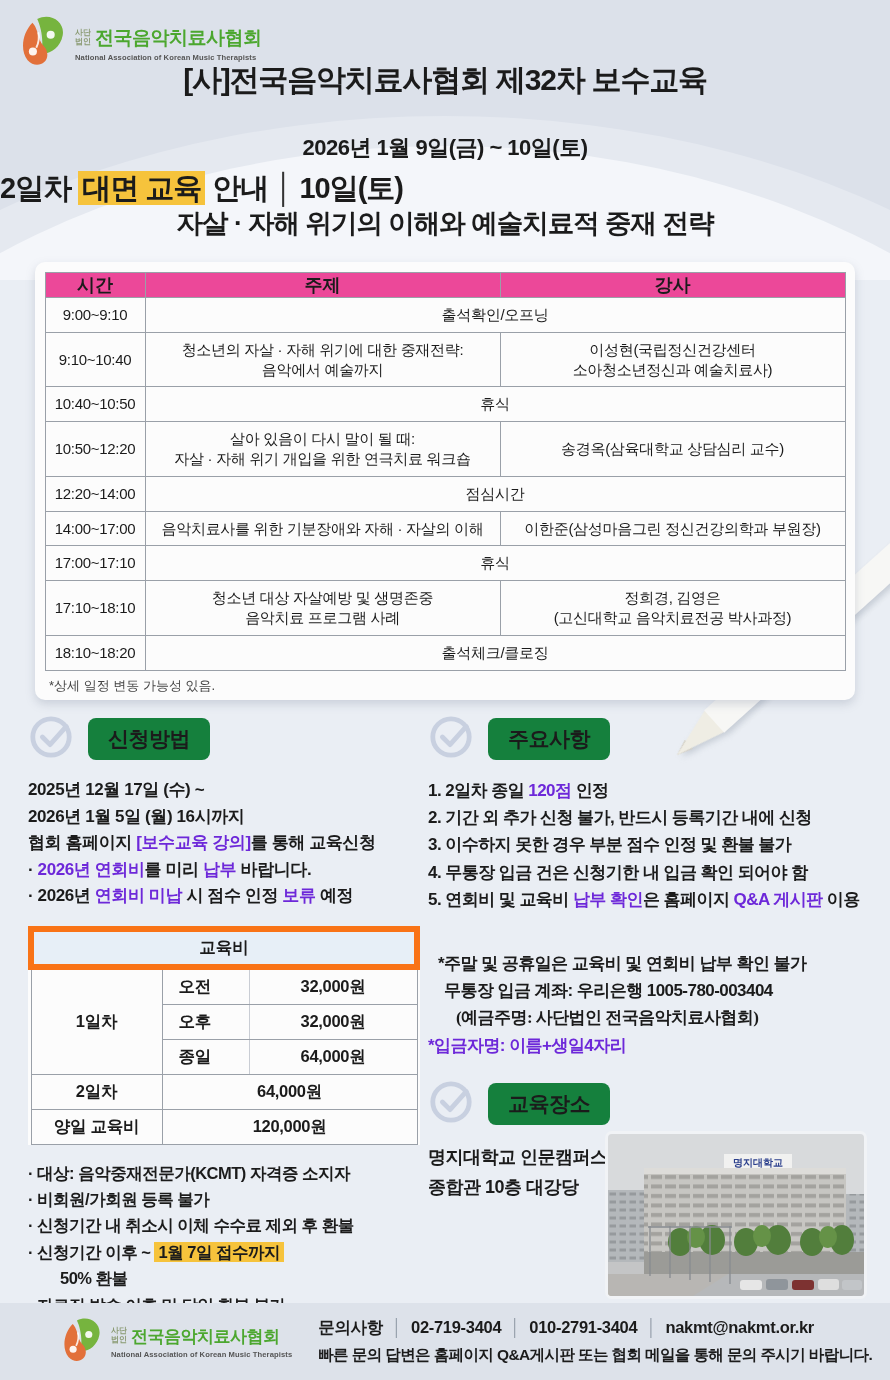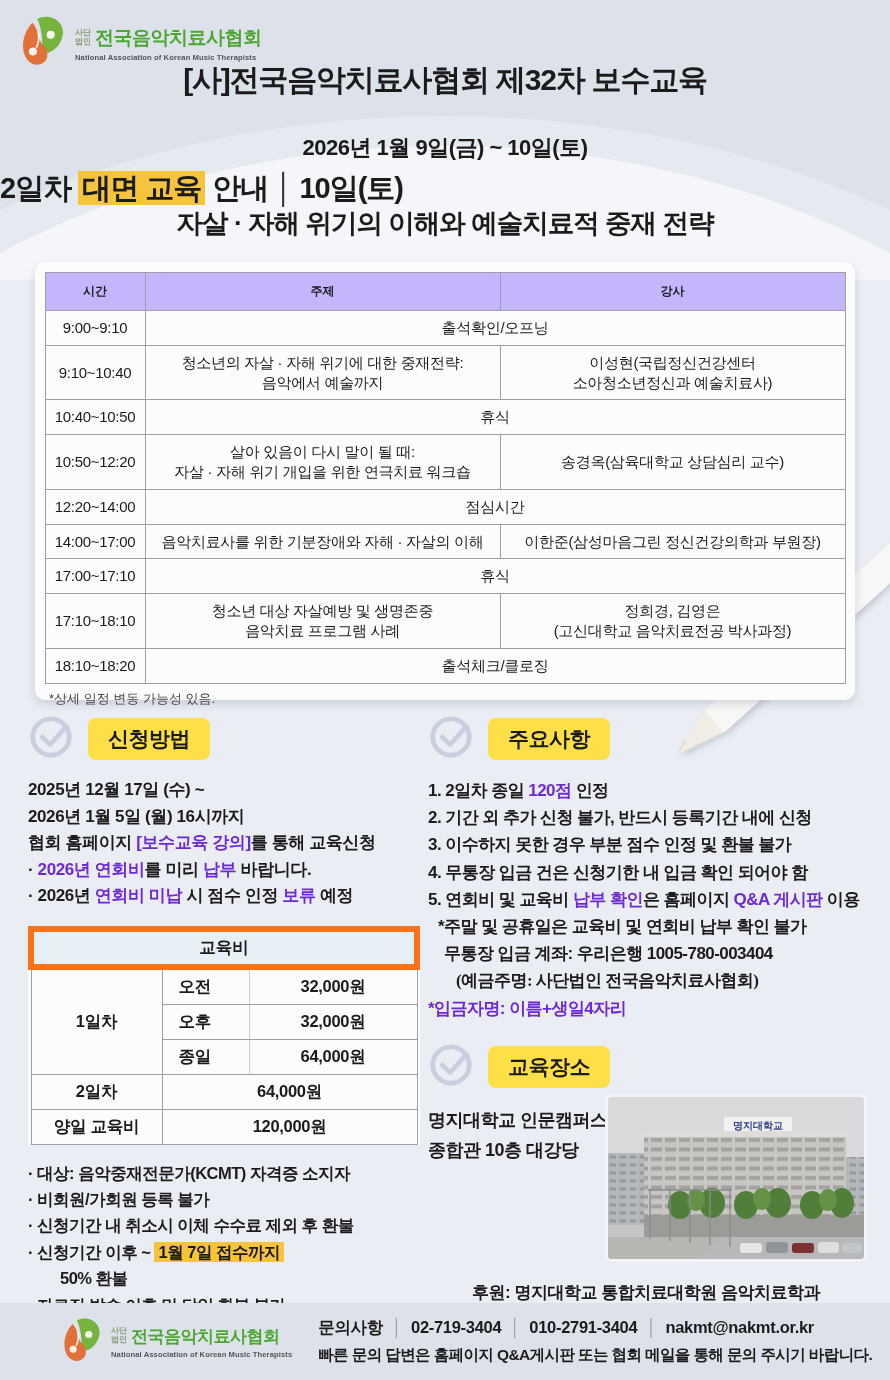--- a/index.html
+++ b/index.html
@@ -32,48 +32,48 @@
 
   
   .pencil{position:absolute;left:677px;top:740px;width:330px;height:30px;transform:rotate(-42deg);transform-origin:0 50%;z-index:2;filter:drop-shadow(2px 4px 3px rgba(130,140,155,.35));}
   .pencil .tipwood{position:absolute;left:0;top:0;width:0;height:0;border-top:15px solid transparent;border-bottom:15px solid transparent;border-right:52px solid #efede4;}
   .pencil .tiplead{position:absolute;left:0;top:9px;width:0;height:0;border-top:6px solid transparent;border-bottom:6px solid transparent;border-right:16px solid #d2cec2;}
   .pencil .bodyp{position:absolute;left:50px;top:0;width:280px;height:30px;background:#f7f7f5;border-radius:0 8px 8px 0;}
 
   
   .card{position:absolute;left:35px;top:262px;width:820px;height:438px;background:#fcfcfc;border-radius:10px;box-shadow:0 4px 10px rgba(120,130,150,.28);z-index:3;}
   table.sched{width:800px;margin:10px auto 0;border-collapse:collapse;text-align:center;table-layout:fixed;}
-  table.sched th{background:#c4b5fd;border:1px solid #9aa0a8;font-size:12px;font-weight:700;padding:10px 4px;}
+  table.sched th{background:#ec4899;border:1px solid #9aa0a8;font-size:18px;font-weight:700;padding:0 4px;}
   table.sched td{border:1px solid #9aa0a8;font-size:15px;font-weight:400;padding:7px 4px;line-height:1.32;white-space:pre-line;letter-spacing:-0.3px;}
   .footnote{font-size:13px;color:#444;margin:6px 0 0 14px;}
 
   
   .sec-head{display:flex;align-items:center;gap:14px;margin-bottom:13px;}
-  .badge{background:#fde047;border-radius:8px;padding:7px 20px;font-size:21px;font-weight:800;letter-spacing:-0.5px;}
+  .badge{background:#15803d;border-radius:8px;padding:7px 20px;font-size:21px;font-weight:800;letter-spacing:-0.5px;}
 
   
   .col-left{position:absolute;left:28px;top:714px;width:400px;z-index:3;}
   .col-right{position:absolute;left:428px;top:714px;width:436px;z-index:3;}
   .apply-line{font-size:17px;font-weight:600;line-height:1.56;letter-spacing:-0.4px;}
   .accent{color:#6d28d9;font-weight:700;}
   .boldseg{font-weight:800;}
 
   table.fee{width:392px;border-collapse:collapse;margin-top:16px;text-align:center;background:#fcfcfc;}
   table.fee th{background:#e7eff7;border:6px solid #f97316;font-size:16.5px;font-weight:700;padding:5px;}
   table.fee td{border:1px solid #9aa0a8;font-size:16.5px;font-weight:600;padding:6px;letter-spacing:-0.3px;}
   table.fee td.label-col{width:118px;}
   table.fee td.part{width:64px;text-align:left;padding-left:16px;border-right-color:#c9cdd4;}
   table.fee td.price{border-left-color:#c9cdd4;}
 
   .bullets{margin-top:15px;}
   .bullet{font-size:16.5px;font-weight:700;line-height:1.6;letter-spacing:-0.5px;}
   .bullet.cont{margin-left:32px;}
 
   .note-line{font-size:17px;font-weight:600;line-height:1.6;letter-spacing:-0.55px;}
-  .note-sub1{margin-left:10px;}
+  .note-sub1{margin-left:10px;margin-top:37px;}
   .note-sub2{margin-left:16px;}
   .note-sub3{margin-left:28px;font-family:Liberation Serif, serif;}
 
   .venue-head{margin-top:20px;}
   .venue-wrap{display:flex;align-items:flex-start;}
   .venue-text{font-size:18px;font-weight:600;line-height:1.7;width:180px;letter-spacing:-0.5px;}
   .venue-photo{width:256px;height:162px;border-radius:4px;overflow:hidden;flex:none;margin-top:-8px;box-shadow:0 0 0 3px #f1f3f6;}
   .sponsor{font-size:17px;font-weight:700;text-align:center;margin-top:22px;letter-spacing:-0.5px;}
 
   

